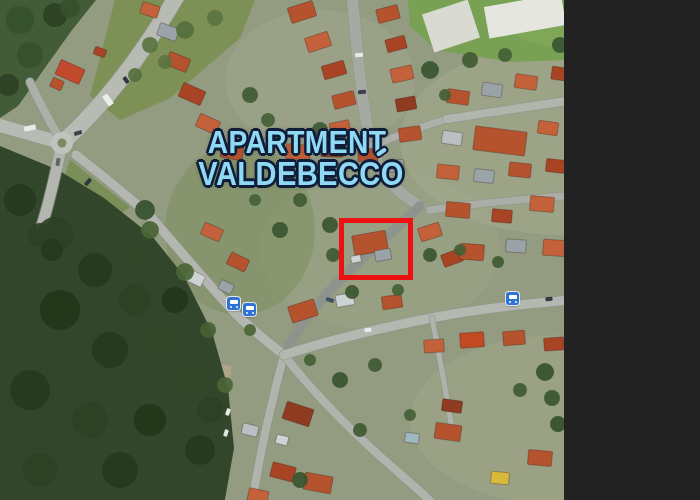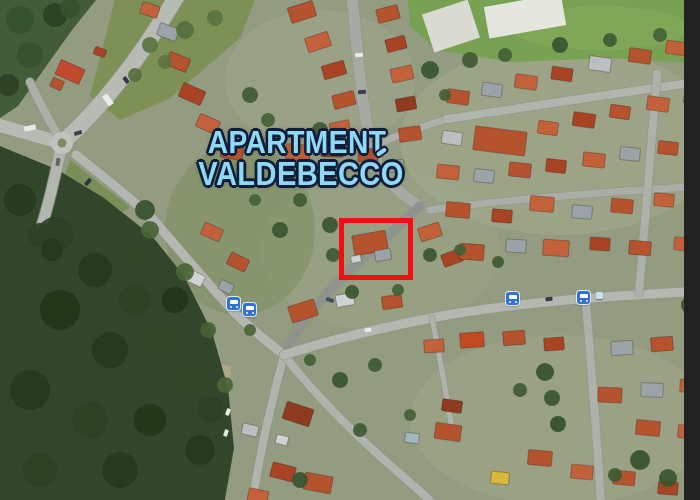--- a/index.html
+++ b/index.html
@@ -1,16 +1,16 @@
 <!DOCTYPE html>
 <html style="--title-fill: #8fd9f4; --title-outline: #0f1d38; --highlight-red: #ee1111; --bus-blue: #2f73d9;"><head>
 <meta charset="utf-8">
 <style>
   html,body{margin:0;padding:0;background:#222;}
-  .stage{position:relative;width:684px;height:500px;overflow:hidden;
+  .stage{position:relative;width:564px;height:500px;overflow:hidden;
          font-family:"Liberation Sans", sans-serif;background:#404040;}
   .stage svg{position:absolute;left:0;top:0;width:700px;height:500px;display:block;}
 
   .map-label{
     position:absolute;z-index:40;white-space:nowrap;
     font-weight:700;line-height:1;color:var(--title-fill,#8fd9f4);
     letter-spacing:.5px;
     text-shadow:
       -2px -2px 0 var(--title-outline,#0f1d38),
        2px -2px 0 var(--title-outline,#0f1d38),

